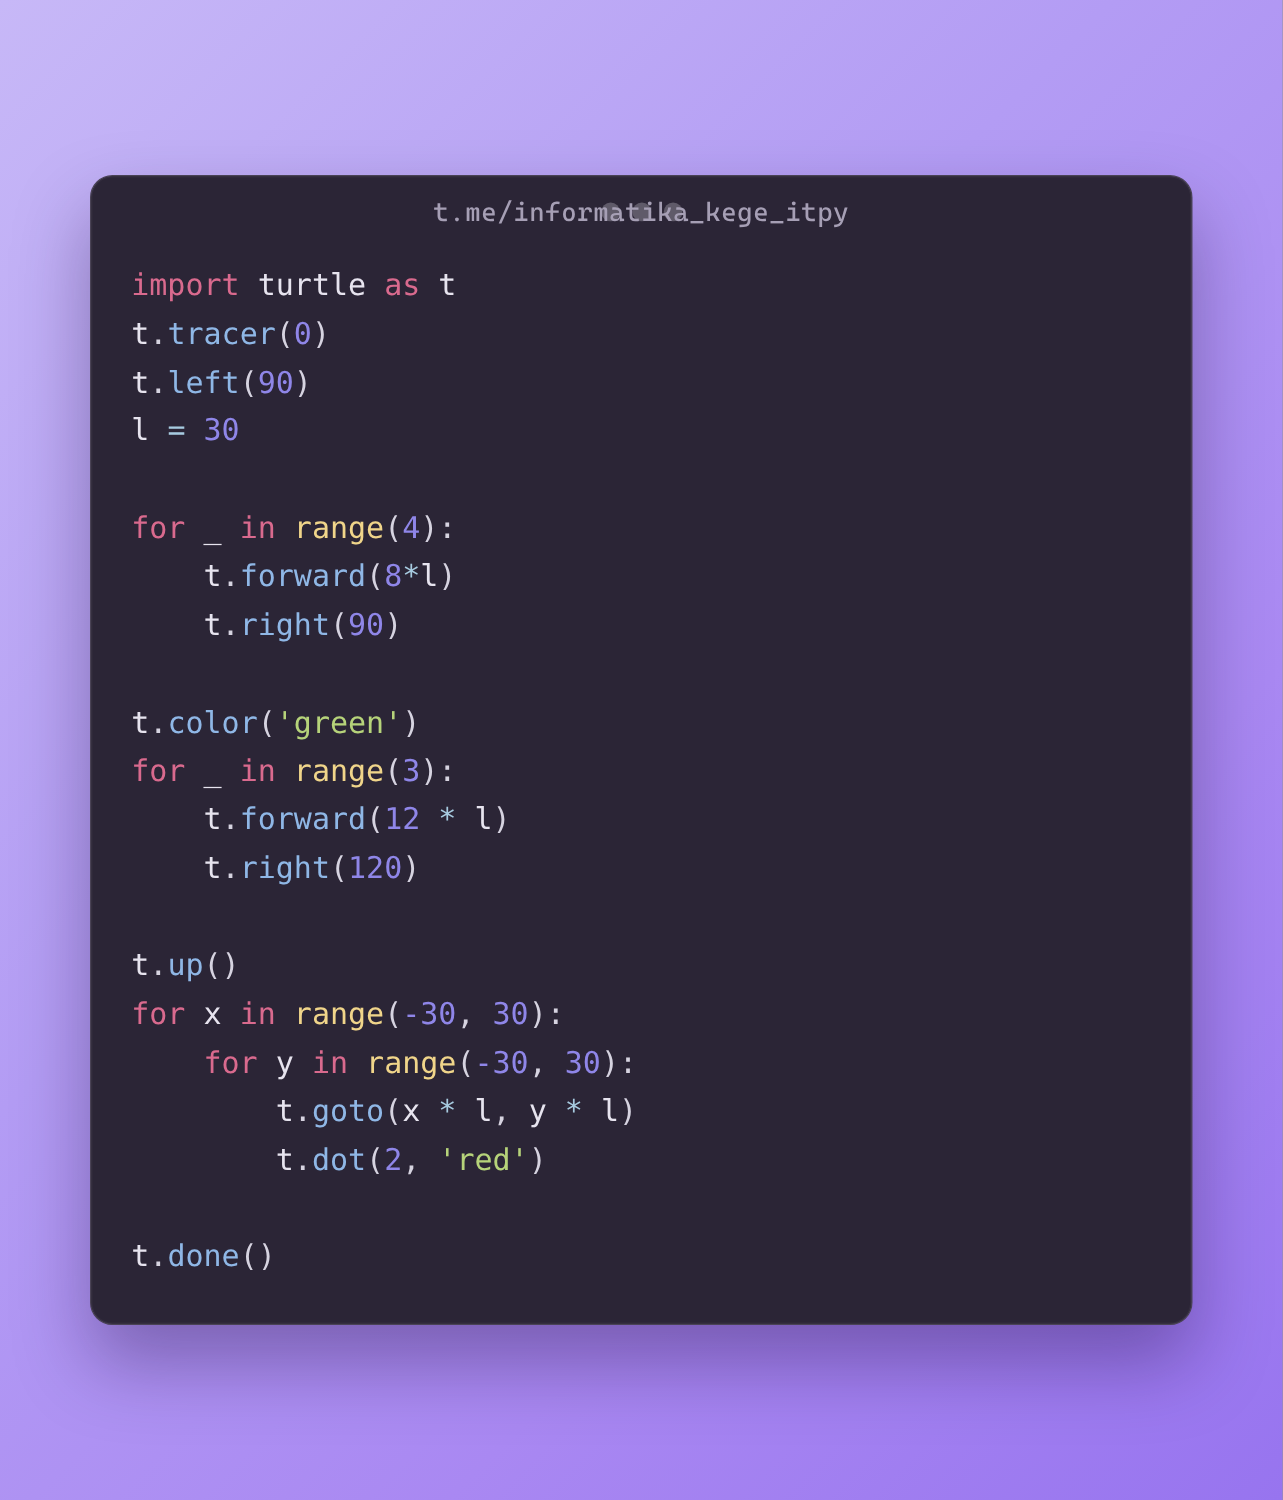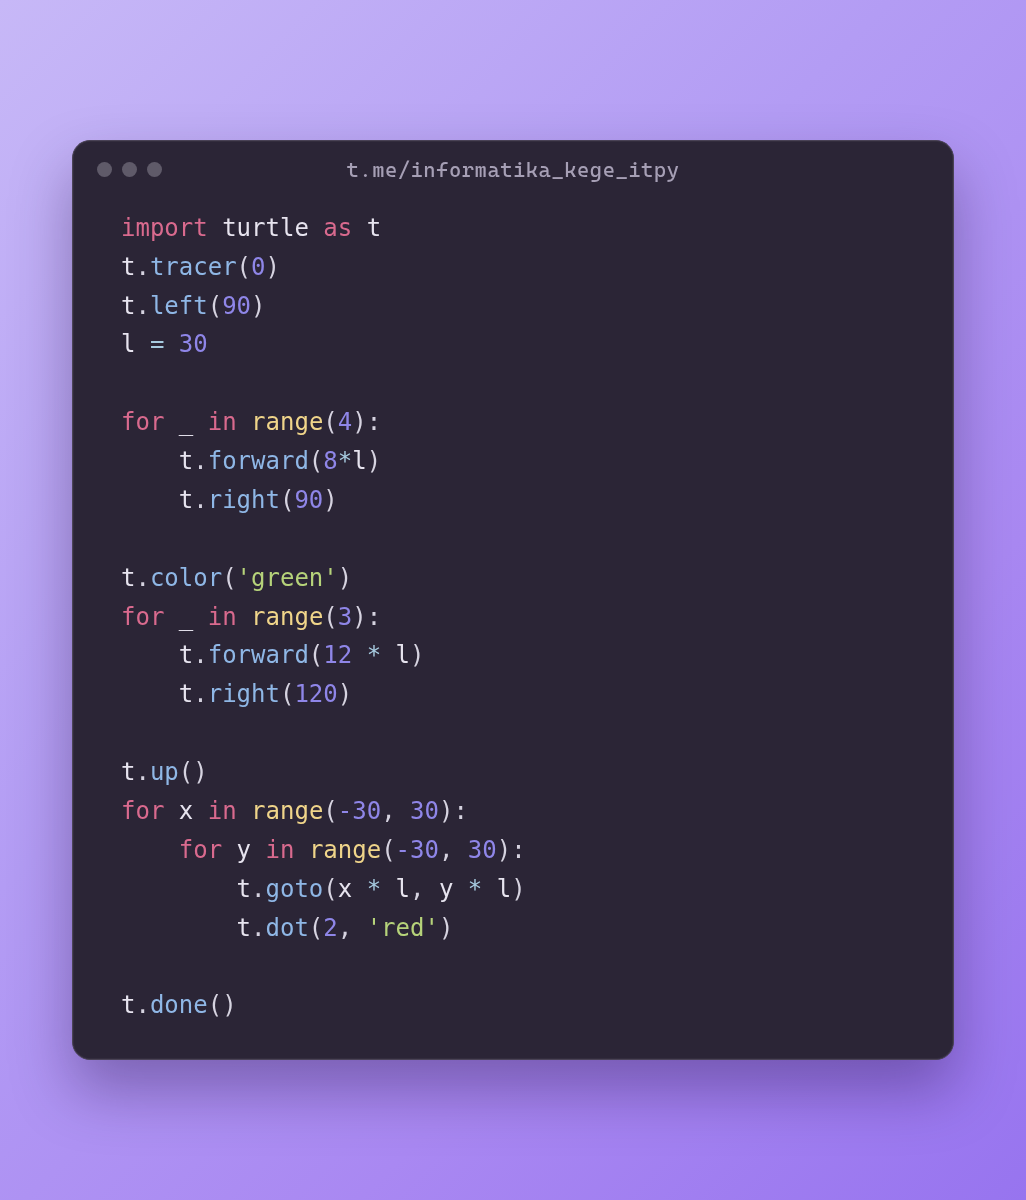--- a/index.html
+++ b/index.html
@@ -14,31 +14,32 @@
     border-radius:18px;
     box-shadow:0 30px 60px rgba(30,10,60,.35),0 0 0 1px rgba(255,255,255,.04) inset;
     padding-bottom:34px;
     border:1px solid #4a4356;
   }
   .titlebar{
     height:58px;
     display:flex;align-items:center;
     position:relative;
     padding:0 24px;
+    justify-content:center;
   }
   .traffic{display:flex;gap:10px;}
   .traffic span{width:15px;height:15px;border-radius:50%;background:#5f5a69;display:inline-block;}
   .wintitle{
     position:absolute;left:0;right:0;text-align:center;
     color:#a69fb5;font-size:21px;letter-spacing:.5px;
     pointer-events:none;
   }
   pre.code{
     margin:0;
-    padding:10px 36px 0 48px;
+    padding:10px 36px 0 32px;
     font-size:24px;
     line-height:1.62;
     color:#e7e4ef;
     white-space:pre;
   }
   .kw{color:#d96a8e;}
   .as{color:#d96a8e;}
   .id{color:#e7e4ef;}
   .num{color:#8f86e8;}
   .fn{color:#8fb7e6;}

